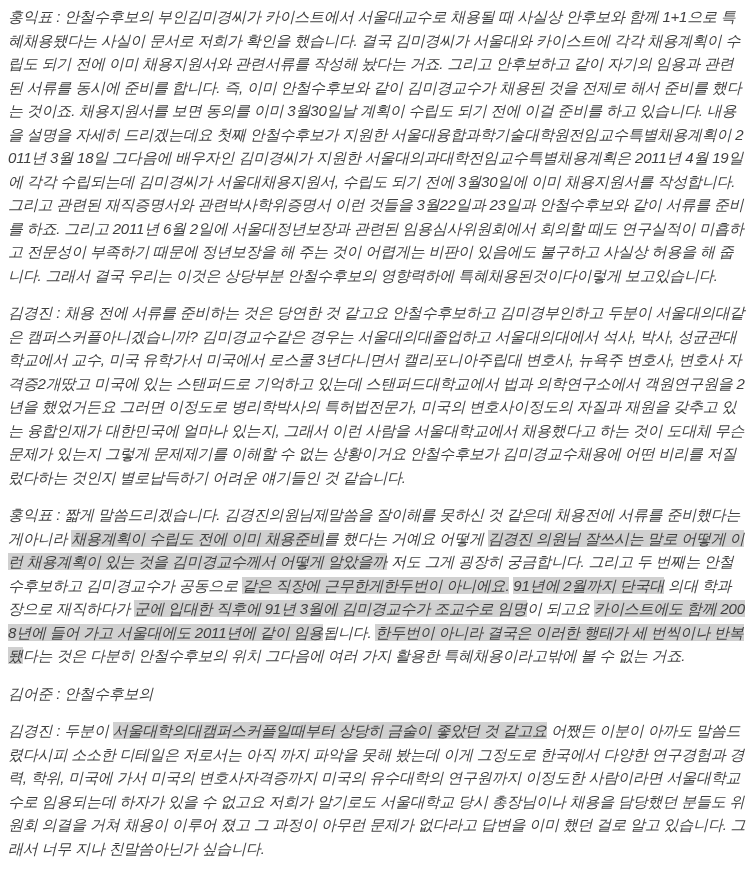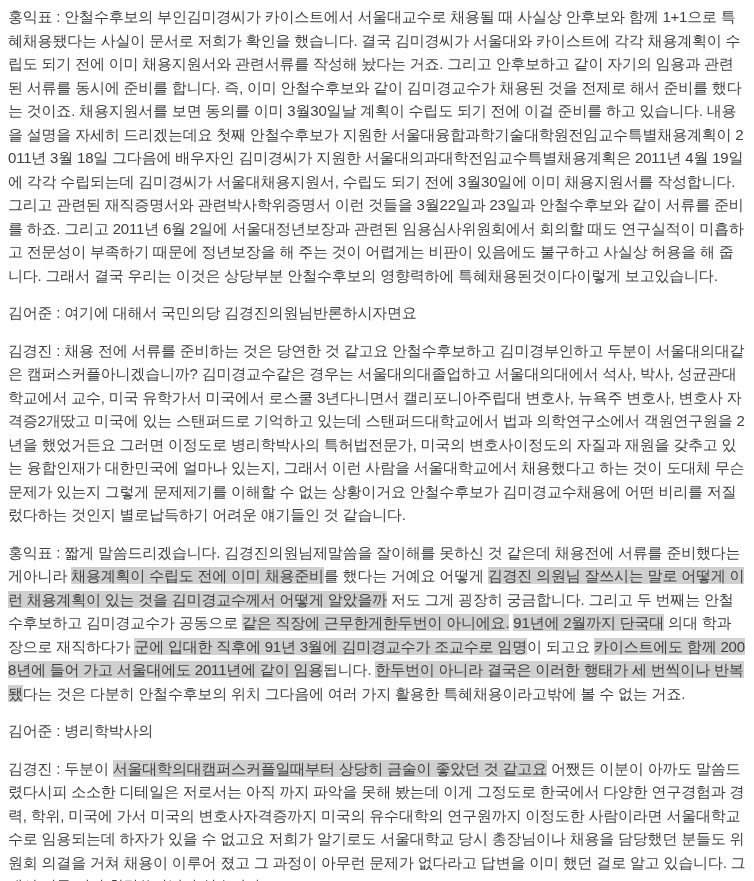--- a/index.html
+++ b/index.html
@@ -17,34 +17,34 @@
     color: #3f3f3f;
     letter-spacing: -0.2px;
   }
   .doc {
     padding: 5px 8px 20px 8px;
   }
   p.para {
     margin: 0 0 14px 0;
     word-break: break-all;
     text-align: left;
+    font-style: italic;
   }
   p.para:last-child {
     margin-bottom: 0;
   }
   .hl {
     background-color: #d0d0d0;
     text-align: right;
   }
 </style>
 </head>
 <body style="color: rgb(63, 63, 63); background-color: rgb(255, 255, 255);">
 
 <div class="doc">
   <div id="paragraphs">
       <p class="para"><span>홍익표 : </span><span>안철수후보의 부인김미경씨가 카이스트에서 서울대교수로 채용될 때 사실상 안후보와 함께 1+1으로 특혜채용됐다는 사실이 문서로 저희가 확인을 했습니다. 결국 김미경씨가 서울대와 카이스트에 각각 채용계획이 수립도 되기 전에 이미 채용지원서와 관련서류를 작성해 놨다는 거죠. 그리고 안후보하고 같이 자기의 임용과 관련된 서류를 동시에 준비를 합니다. 즉, 이미 안철수후보와 같이 김미경교수가 채용된 것을 전제로 해서 준비를 했다는 것이죠. 채용지원서를 보면 동의를 이미 3월30일날 계획이 수립도 되기 전에 이걸 준비를 하고 있습니다. 내용을 설명을 자세히 드리겠는데요 첫째 안철수후보가 지원한 서울대융합과학기술대학원전임교수특별채용계획이 2011년 3월 18일 그다음에 배우자인 김미경씨가 지원한 서울대의과대학전임교수특별채용계획은 2011년 4월 19일에 각각 수립되는데 김미경씨가 서울대채용지원서, 수립도 되기 전에 3월30일에 이미 채용지원서를 작성합니다. 그리고 관련된 재직증명서와 관련박사학위증명서 이런 것들을 3월22일과 23일과 안철수후보와 같이 서류를 준비를 하죠. 그리고 2011년 6월 2일에 서울대정년보장과 관련된 임용심사위원회에서 회의할 때도 연구실적이 미흡하고 전문성이 부족하기 때문에 정년보장을 해 주는 것이 어렵게는 비판이 있음에도 불구하고 사실상 허용을 해 줍니다. 그래서 결국 우리는 이것은 상당부분 안철수후보의 영향력하에 특혜채용된것이다이렇게 보고있습니다.</span></p>
-      <p class="para"><span>김어준 : </span><span>여기에 대해서 국민의당 김경진의원님반론하시자면요</span></p>
       <p class="para"><span>김경진 : </span><span>채용 전에 서류를 준비하는 것은 당연한 것 같고요 안철수후보하고 김미경부인하고 두분이 서울대의대같은 캠퍼스커플아니겠습니까? 김미경교수같은 경우는 서울대의대졸업하고 서울대의대에서 석사, 박사, 성균관대학교에서 교수, 미국 유학가서 미국에서 로스쿨 3년다니면서 캘리포니아주립대 변호사, 뉴욕주 변호사, 변호사 자격증2개땄고 미국에 있는 스탠퍼드로 기억하고 있는데 스탠퍼드대학교에서 법과 의학연구소에서 객원연구원을 2년을 했었거든요 그러면 이정도로 병리학박사의 특허법전문가, 미국의 변호사이정도의 자질과 재원을 갖추고 있는 융합인재가 대한민국에 얼마나 있는지, 그래서 이런 사람을 서울대학교에서 채용했다고 하는 것이 도대체 무슨 문제가 있는지 그렇게 문제제기를 이해할 수 없는 상황이거요 안철수후보가 김미경교수채용에 어떤 비리를 저질렀다하는 것인지 별로납득하기 어려운 얘기들인 것 같습니다.</span></p>
       <p class="para"><span>홍익표 : </span><span>짧게 말씀드리겠습니다. 김경진의원님제말씀을 잘이해를 못하신 것 같은데 채용전에 서류를 준비했다는 게아니라 </span><span class="hl" style="background-color: rgb(208, 208, 208);">채용계획이 수립도 전에 이미 채용준비</span><span>를 했다는 거예요 어떻게 </span><span class="hl" style="background-color: rgb(208, 208, 208);">김경진 의원님 잘쓰시는 말로 어떻게 이런 채용계획이 있는 것을 김미경교수께서 어떻게 알았을까</span><span> 저도 그게 굉장히 궁금합니다. 그리고 두 번째는 안철수후보하고 김미경교수가 공동으로 </span><span class="hl" style="background-color: rgb(208, 208, 208);">같은 직장에 근무한게한두번이 아니에요.</span><span> </span><span class="hl" style="background-color: rgb(208, 208, 208);">91년에 2월까지 단국대</span><span> 의대 학과장으로 재직하다가 </span><span class="hl" style="background-color: rgb(208, 208, 208);">군에 입대한 직후에 91년 3월에 김미경교수가 조교수로 임명</span><span>이 되고요 </span><span class="hl" style="background-color: rgb(208, 208, 208);">카이스트에도 함께 2008년에 들어 가고 서울대에도 2011년에 같이 임용</span><span>됩니다. </span><span class="hl" style="background-color: rgb(208, 208, 208);">한두번이 아니라 결국은 이러한 행태가 세 번씩이나 반복됐</span><span>다는 것은 다분히 안철수후보의 위치 그다음에 여러 가지 활용한 특혜채용이라고밖에 볼 수 없는 거죠.</span></p>
-      <p class="para"><span>김어준 : </span><span>병리학박사의</span></p>
+      <p class="para"><span>김어준 : </span><span>안철수후보의</span></p>
       <p class="para"><span>김경진 : </span><span>두분이 </span><span class="hl" style="background-color: rgb(208, 208, 208);">서울대학의대캠퍼스커플일때부터 상당히 금술이 좋았던 것 같고요</span><span> 어쨌든 이분이 아까도 말씀드렸다시피 소소한 디테일은 저로서는 아직 까지 파악을 못해 봤는데 이게 그정도로 한국에서 다양한 연구경험과 경력, 학위, 미국에 가서 미국의 변호사자격증까지 미국의 유수대학의 연구원까지 이정도한 사람이라면 서울대학교수로 임용되는데 하자가 있을 수 없고요 저희가 알기로도 서울대학교 당시 총장님이나 채용을 담당했던 분들도 위원회 의결을 거쳐 채용이 이루어 졌고 그 과정이 아무런 문제가 없다라고 답변을 이미 했던 걸로 알고 있습니다. 그래서 너무 지나 친말씀아닌가 싶습니다.</span></p>
     </div>
 </div>
 
 </body></html>

